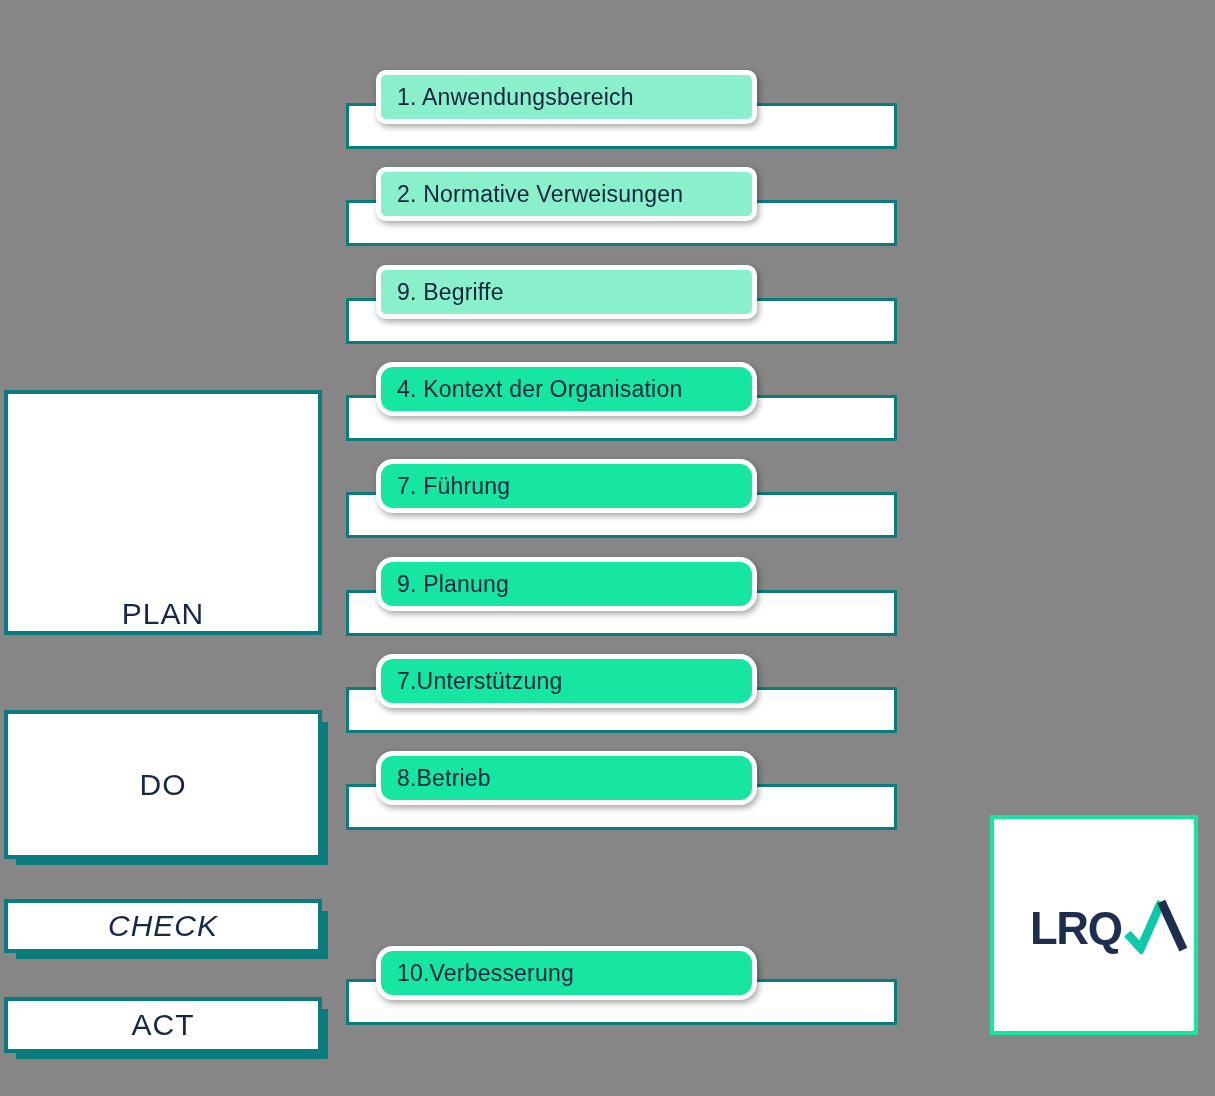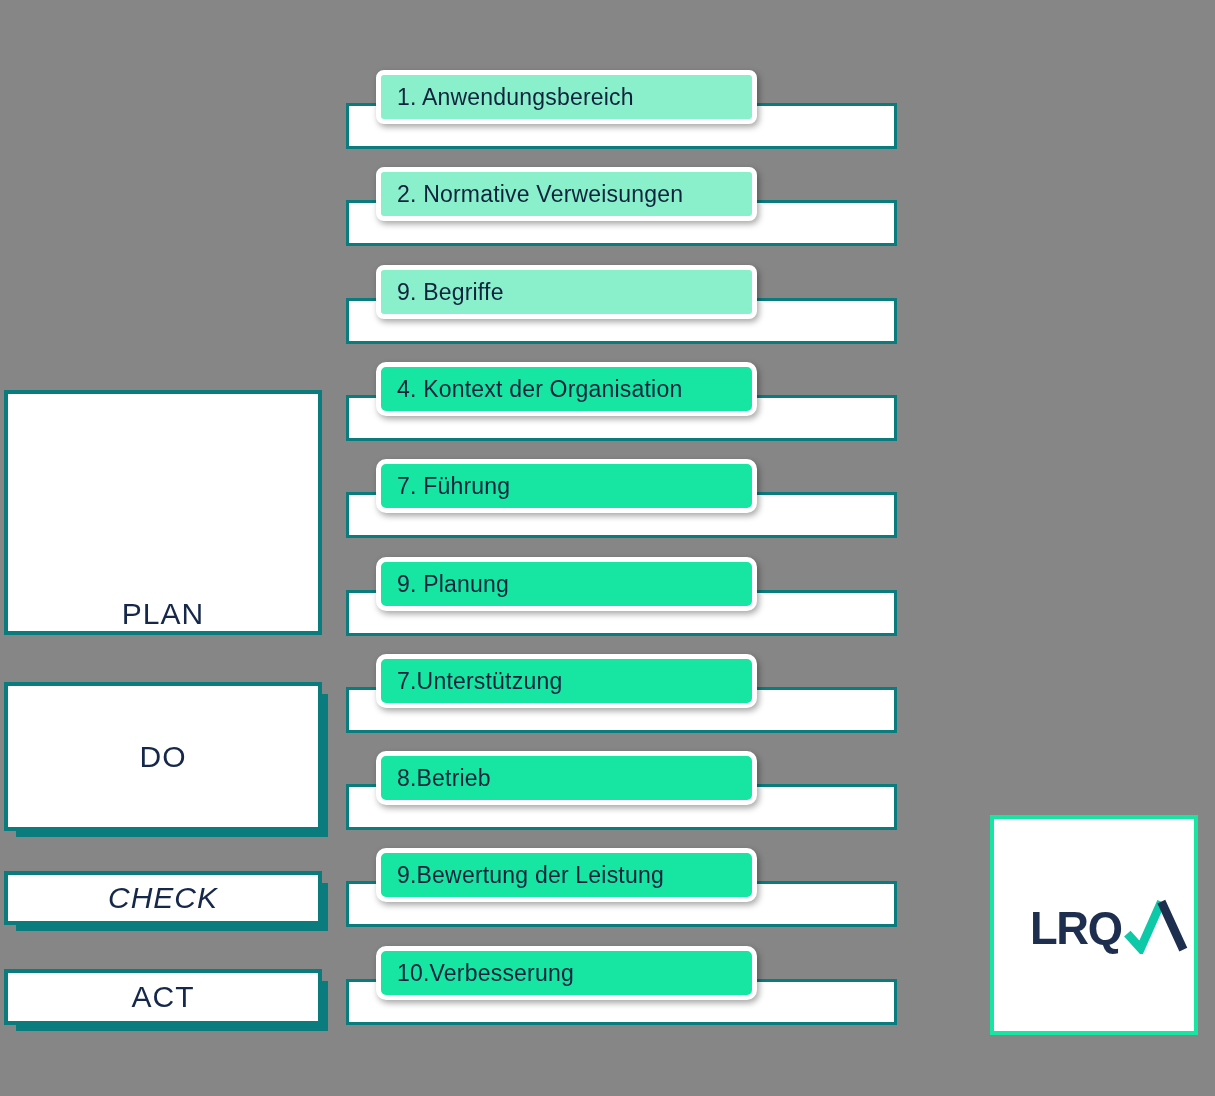--- a/index.html
+++ b/index.html
@@ -42,42 +42,43 @@
     position:absolute;
     left:30px;top:0;
     width:381px;height:54px;
     border:5px solid var(--white);
     border-radius:10px;
     box-shadow:2px 3px 6px rgba(0,0,0,0.35);
     display:flex;
     align-items:center;
     padding-left:16px;
   }
-  .pill.light{background:var(--light-green);border-radius:8px;}
-  .pill.bright{background:var(--bright-green);}
+  .pill.light{background:var(--light-green);}
+  .pill.bright{background:var(--bright-green);border-radius:17px;}
   .pill-label{
     font-size:23px;
     color:#10233d;
     letter-spacing:0.2px;
     white-space:nowrap;
   }
 
   
   .phase{
     position:absolute;
     left:4px;
     width:318px;
     background:var(--white);
     border:4px solid var(--teal);
     display:flex;
     align-items:center;
     justify-content:center;
   }
   .phase.stacked{
     box-shadow:9px 9px 0 -3px var(--teal);
+    margin-top:28px;
   }
   .phase-label{
     font-size:30px;
     color:var(--navy);
     letter-spacing:1px;
   }
 
   
   .logo-box{
     position:absolute;
@@ -173,26 +174,20 @@
     </div>
   </div>
 
   <div class="row" style="top:751px">
     <div class="bar"></div>
     <div class="pill bright">
       <span class="pill-label">8.Betrieb</span>
     </div>
   </div>
 
-  <div class="row" style="top:848px">
-    <div class="bar"></div>
-    <div class="pill bright">
-      <span class="pill-label">9.Bewertung der Leistung</span>
-    </div>
-  </div>
 
   <div class="row" style="top:946px">
     <div class="bar"></div>
     <div class="pill bright">
       <span class="pill-label">10.Verbesserung</span>
     </div>
   </div>
 
   <div class="logo-box">
     <div class="inner">

